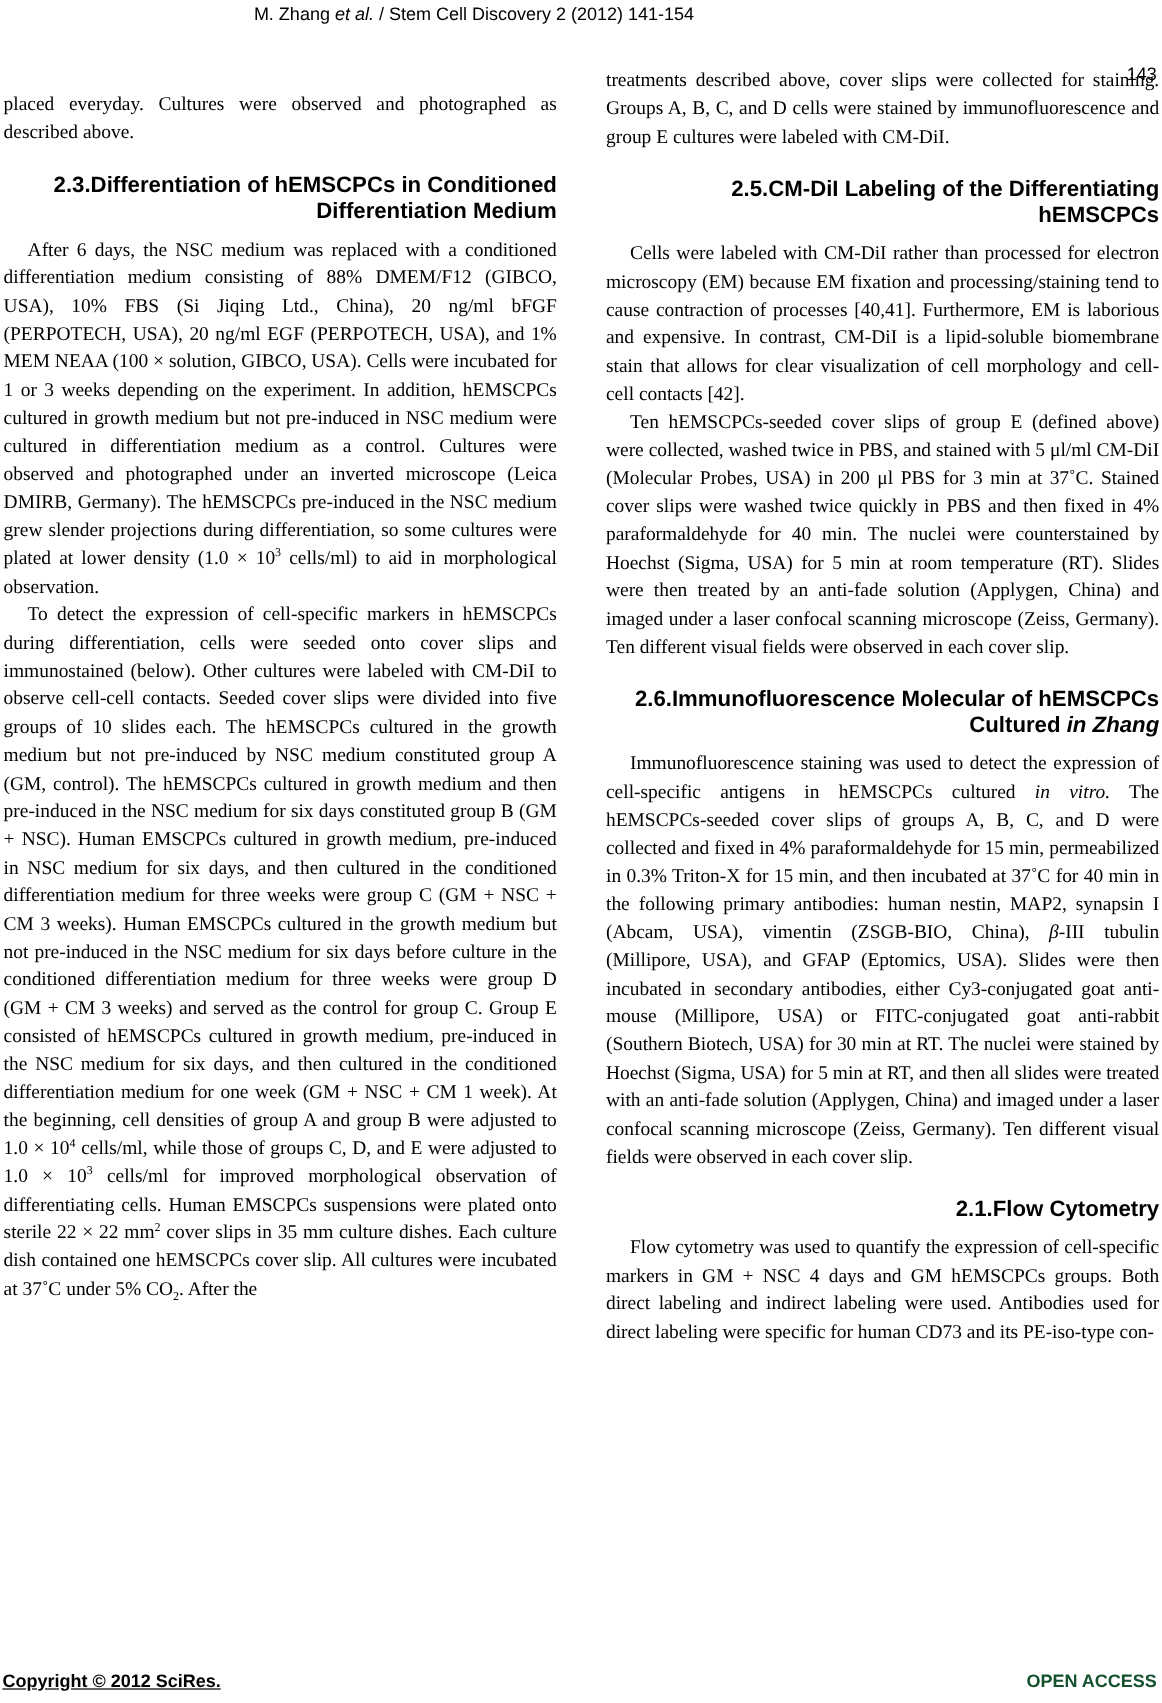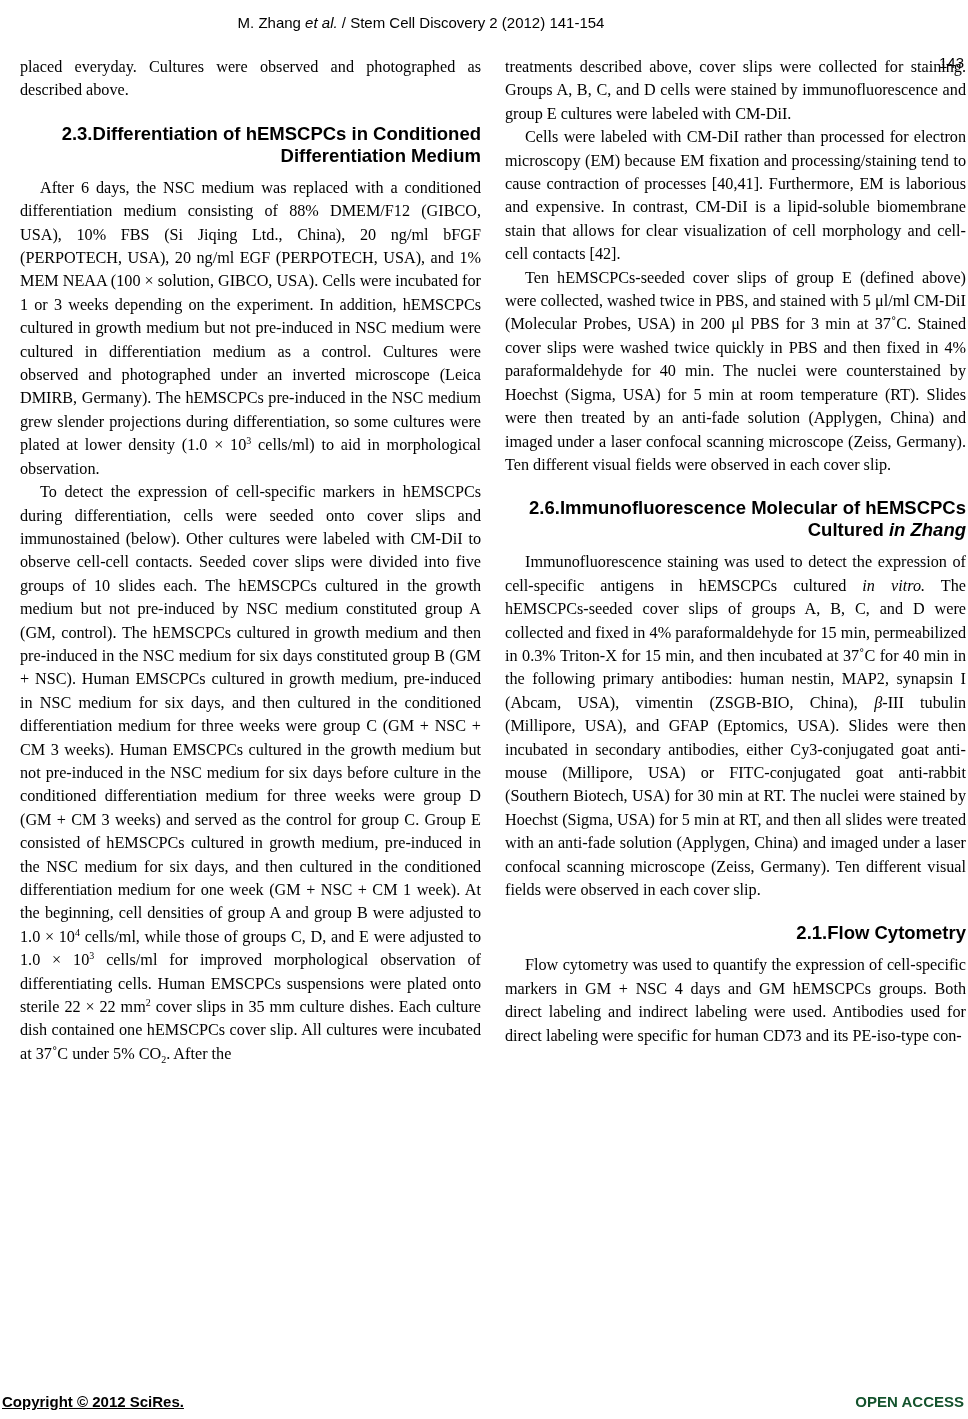--- a/index.html
+++ b/index.html
@@ -1,28 +1,28 @@
 <!DOCTYPE html>
 <html><head>
 <meta charset="utf-8">
 <style>
   html, body { margin: 0; padding: 0; background: #ffffff; }
   body { width: 968px; height: 1419px; position: relative; overflow: hidden; color: #000; }
   .running-head {
     position: absolute; top: 4px; left: 0; width: 968px; height: 22px;
     font-family: "Liberation Sans", sans-serif; font-size: 15px;
   }
-  .running-head .title { position: absolute; left: 0; width: 790px; text-align: center; top: 10px; padding-left: 26px; }
+  .running-head .title { position: absolute; left: 0; width: 790px; text-align: center; top: 0; }
   .running-head .pageno { position: absolute; right: 4px; top: 2px; margin-top: 48px; }
   .col {
     position: absolute; top: 56px; width: 461px;
     font-family: "Liberation Serif", serif; font-size: 16.2px; line-height: 23.4px;
     text-align: justify;
   }
-  .col.left { left: 20px; }
+  .col.left { left: 3px; margin-top: 20px; }
   .col.right { left: 505px; }
   .col p { margin: 0; }
   .col p.indent { text-indent: 20px; }
   .col h3 {
     font-family: "Liberation Sans", sans-serif; font-weight: bold; font-size: 18.5px;
     line-height: 22px; margin: 20px 0 10px 0; padding-left: 42px; text-indent: -42px;
     text-align: right;
   }
   .col h3 .num { display: inline-block; width: 42px; text-indent: 0; }
   .footer {
@@ -51,20 +51,21 @@
 
   <h3><span class="num">2.3.</span><span>Differentiation of hEMSCPCs in Conditioned Differentiation Medium</span></h3>
   <p class="indent"><span>After 6 days, the NSC medium was replaced with a conditioned differentiation medium consisting of 88% DMEM/F12 (GIBCO, USA), 10% FBS (Si Jiqing Ltd., China), 20 ng/ml bFGF (PERPOTECH, USA), 20 ng/ml EGF (PERPOTECH, USA), and 1% MEM NEAA (100 × solution, GIBCO, USA). Cells were incubated for 1 or 3 weeks depending on the experiment. In addition, hEMSCPCs cultured in growth medium but not pre-induced in NSC medium were cultured in differentiation medium as a control. Cultures were observed and photographed under an inverted microscope (Leica DMIRB, Germany). The hEMSCPCs pre-induced in the NSC medium grew slender projections during differentiation, so some cultures were plated at lower density (1.0 × 10</span><sup>3</sup><span> cells/ml) to aid in morphological observation.</span></p>
 
   <p class="indent"><span>To detect the expression of cell-specific markers in hEMSCPCs during differentiation, cells were seeded onto cover slips and immunostained (below). Other cultures were labeled with CM-DiI to observe cell-cell contacts. Seeded cover slips were divided into five groups of 10 slides each. The hEMSCPCs cultured in the growth medium but not pre-induced by NSC medium constituted group A (GM, control). The hEMSCPCs cultured in growth medium and then pre-induced in the NSC medium for six days constituted group B (GM + NSC). Human EMSCPCs cultured in growth medium, pre-induced in NSC medium for six days, and then cultured in the conditioned differentiation medium for three weeks were group C (GM + NSC + CM 3 weeks). Human EMSCPCs cultured in the growth medium but not pre-induced in the NSC medium for six days before culture in the conditioned differentiation medium for three weeks were group D (GM + CM 3 weeks) and served as the control for group C. Group E consisted of hEMSCPCs cultured in growth medium, pre-induced in the NSC medium for six days, and then cultured in the conditioned differentiation medium for one week (GM + NSC + CM 1 week). At the beginning, cell densities of group A and group B were adjusted to 1.0 × 10</span><sup>4</sup><span> cells/ml, while those of groups C, D, and E were adjusted to 1.0 × 10</span><sup>3</sup><span> cells/ml for improved morphological observation of differentiating cells. Human EMSCPCs suspensions were plated onto sterile 22 × 22 mm</span><sup>2</sup><span> cover slips in 35 mm culture dishes. Each culture dish contained one hEMSCPCs cover slip. All cultures were incubated at 37˚C under 5% CO</span><sub>2</sub><span>. After the</span></p>
 </div>
 
 <div class="col right">
   <p>treatments described above, cover slips were collected for staining. Groups A, B, C, and D cells were stained by immunofluorescence and group E cultures were labeled with CM-DiI.</p>
 
+  <h3><span class="num">2.5.</span><span>CM-DiI Labeling of the Differentiating hEMSCPCs</span></h3>
   <p class="indent">Cells were labeled with CM-DiI rather than processed for electron microscopy (EM) because EM fixation and processing/staining tend to cause contraction of processes [40,41]. Furthermore, EM is laborious and expensive. In contrast, CM-DiI is a lipid-soluble biomembrane stain that allows for clear visualization of cell morphology and cell-cell contacts [42].</p>
   <p class="indent">Ten hEMSCPCs-seeded cover slips of group E (defined above) were collected, washed twice in PBS, and stained with 5 μl/ml CM-DiI (Molecular Probes, USA) in 200 μl PBS for 3 min at 37˚C. Stained cover slips were washed twice quickly in PBS and then fixed in 4% paraformaldehyde for 40 min. The nuclei were counterstained by Hoechst (Sigma, USA) for 5 min at room temperature (RT). Slides were then treated by an anti-fade solution (Applygen, China) and imaged under a laser confocal scanning microscope (Zeiss, Germany). Ten different visual fields were observed in each cover slip.</p>
 
   <h3><span class="num">2.6.</span><span>Immunofluorescence Molecular of hEMSCPCs Cultured </span><i>in Zhang</i></h3>
   <p class="indent"><span>Immunofluorescence staining was used to detect the expression of cell-specific antigens in hEMSCPCs cultured </span><i>in vitro.</i><span> The hEMSCPCs-seeded cover slips of groups A, B, C, and D were collected and fixed in 4% paraformaldehyde for 15 min, permeabilized in 0.3% Triton-X for 15 min, and then incubated at 37˚C for 40 min in the following primary antibodies: human nestin, MAP2, synapsin I (Abcam, USA), vimentin (ZSGB-BIO, China), </span><i>β</i><span>-III tubulin (Millipore, USA), and GFAP (Eptomics, USA). Slides were then incubated in secondary antibodies, either Cy3-conjugated goat anti-mouse (Millipore, USA) or FITC-conjugated goat anti-rabbit (Southern Biotech, USA) for 30 min at RT. The nuclei were stained by Hoechst (Sigma, USA) for 5 min at RT, and then all slides were treated with an anti-fade solution (Applygen, China) and imaged under a laser confocal scanning microscope (Zeiss, Germany). Ten different visual fields were observed in each cover slip.</span></p>
 
   <h3><span class="num">2.1.</span><span>Flow Cytometry</span></h3>
   <p class="indent">Flow cytometry was used to quantify the expression of cell-specific markers in GM + NSC 4 days and GM hEMSCPCs groups. Both direct labeling and indirect labeling were used. Antibodies used for direct labeling were specific for human CD73 and its PE-iso-type con-</p>
 </div>
 

